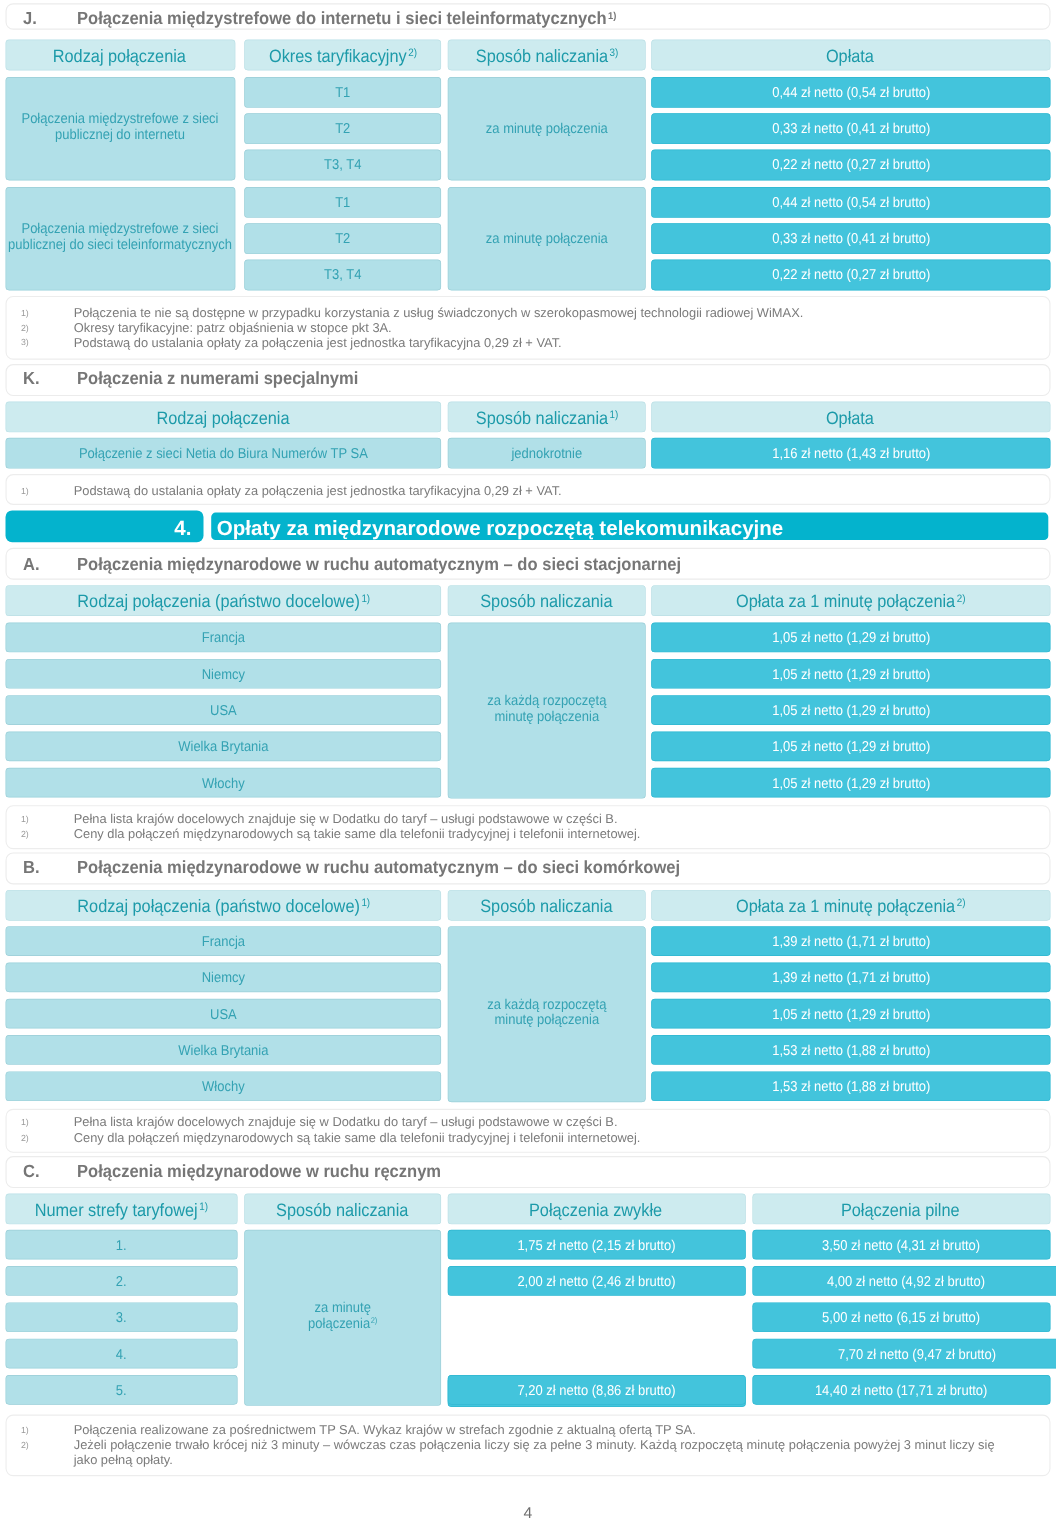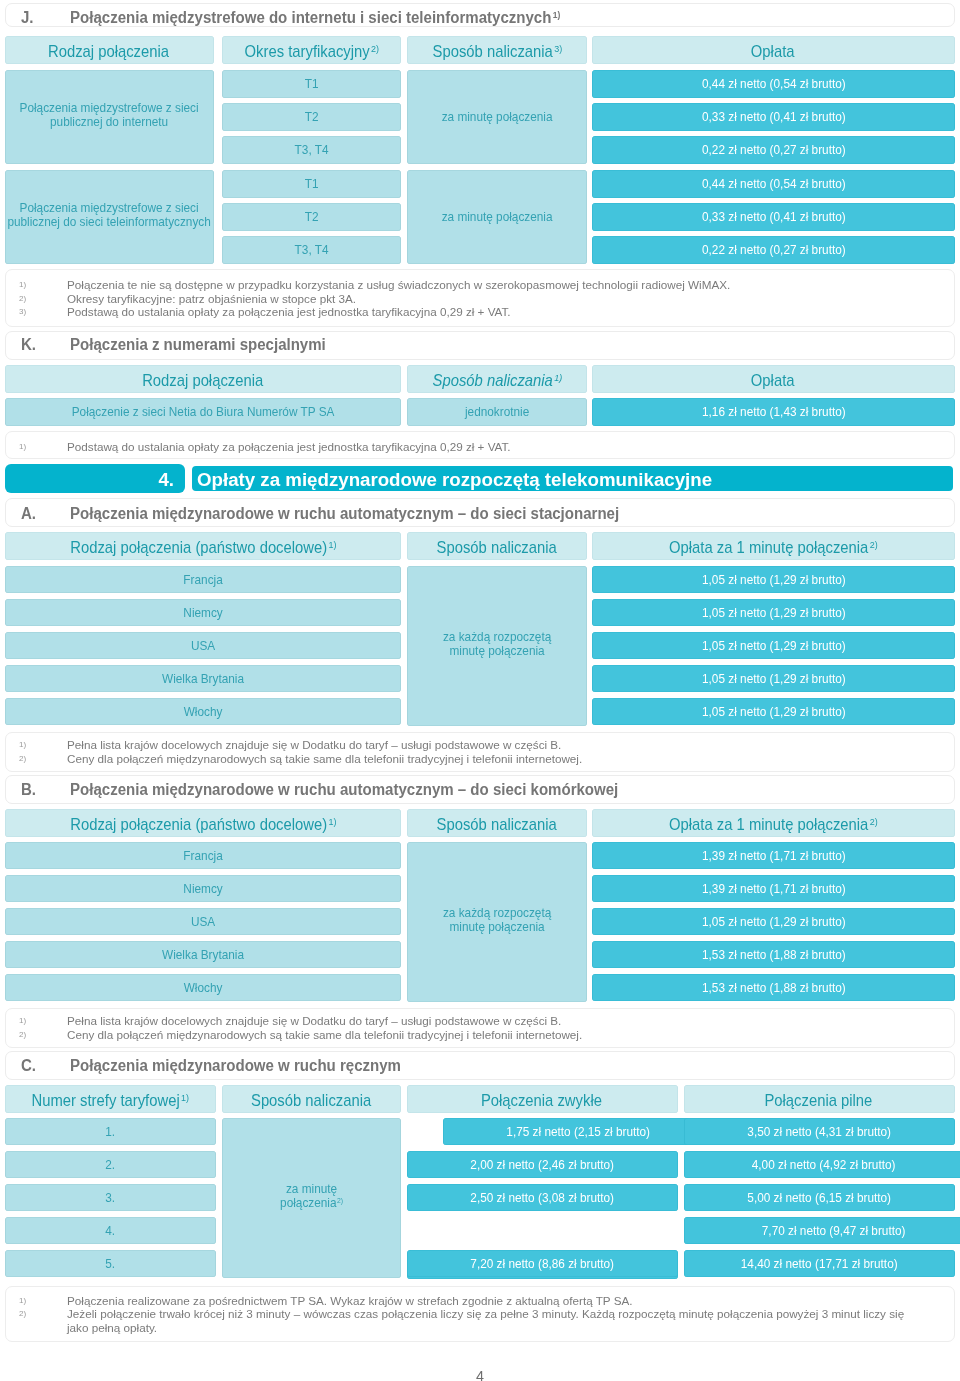--- a/index.html
+++ b/index.html
@@ -136,21 +136,21 @@
     <span class="t">Podstawą do ustalania opłaty za połączenia jest jednostka taryfikacyjna 0,29 zł + VAT.</span>
   </div>
 </div>
 <div class="sec-head" style="left:5px;top:331px;width:950px;height:29px;">
   <span class="letter" style="top:5.3px">K.</span>
   <span class="title" style="top:5.3px"><span>Połączenia z numerami specjalnymi</span><sup></sup></span>
 </div>
 <div class="cell hd" style="left:5px;top:365px;width:396px;height:28px;">
       <span class="inner"><span>Rodzaj połączenia</span><sup></sup></span>
     </div>
-<div class="cell hd" style="left:407px;top:365px;width:180px;height:28px;font-style:italic;">
+<div class="cell hd" style="left:407px;top:365px;width:180px;height:28px;">
       <span class="inner"><span>Sposób naliczania</span><sup>1)</sup></span>
     </div>
 <div class="cell hd" style="left:592px;top:365px;width:363px;height:28px;">
       <span class="inner"><span>Opłata</span><sup></sup></span>
     </div>
 <div class="cell bd" style="left:5px;top:398px;width:396px;height:28px;">
       <span class="inner"><span>Połączenie z sieci Netia do Biura Numerów TP SA</span></span>
     </div>
 <div class="cell bd" style="left:407px;top:398px;width:180px;height:28px;">
       <span class="inner"><span>jednokrotnie</span></span>
@@ -292,40 +292,37 @@
     </div>
 <div class="cell hd" style="left:407px;top:1085px;width:271px;height:28px;">
       <span class="inner"><span>Połączenia zwykłe</span><sup></sup></span>
     </div>
 <div class="cell hd" style="left:684px;top:1085px;width:271px;height:28px;">
       <span class="inner"><span>Połączenia pilne</span><sup></sup></span>
     </div>
 <div class="cell bd" style="left:5px;top:1118px;width:211px;height:27px;">
       <span class="inner"><span>1.</span></span>
     </div>
-<div class="cell pr" style="left:407px;top:1118px;width:271px;height:27px;margin-left:36px;">
+<div class="cell pr" style="left:407px;top:1118px;width:271px;height:27px;">
       <span class="inner"><span>1,75 zł netto (2,15 zł brutto)</span></span>
     </div>
 <div class="cell pr" style="left:684px;top:1118px;width:271px;height:27px;">
       <span class="inner"><span>3,50 zł netto (4,31 zł brutto)</span></span>
     </div>
 <div class="cell bd" style="left:5px;top:1151px;width:211px;height:27px;">
       <span class="inner"><span>2.</span></span>
     </div>
 <div class="cell pr" style="left:407px;top:1151px;width:271px;height:27px;">
       <span class="inner"><span>2,00 zł netto (2,46 zł brutto)</span></span>
     </div>
 <div class="cell pr" style="left:684px;top:1151px;width:279px;height:27px;">
       <span class="inner"><span>4,00 zł netto (4,92 zł brutto)</span></span>
     </div>
 <div class="cell bd" style="left:5px;top:1184px;width:211px;height:27px;">
       <span class="inner"><span>3.</span></span>
-    </div>
-<div class="cell pr" style="left:407px;top:1184px;width:271px;height:27px;">
-      <span class="inner"><span>2,50 zł netto (3,08 zł brutto)</span></span>
     </div>
 <div class="cell pr" style="left:684px;top:1184px;width:271px;height:27px;">
       <span class="inner"><span>5,00 zł netto (6,15 zł brutto)</span></span>
     </div>
 <div class="cell bd" style="left:5px;top:1217px;width:211px;height:27px;">
       <span class="inner"><span>4.</span></span>
     </div>
 <div class="cell pr" style="left:407px;top:1252px;width:271px;height:27px;text-align:right;">
       <span class="inner"><span>3,85 zł netto (4,74 zł brutto)</span></span>
     </div>

